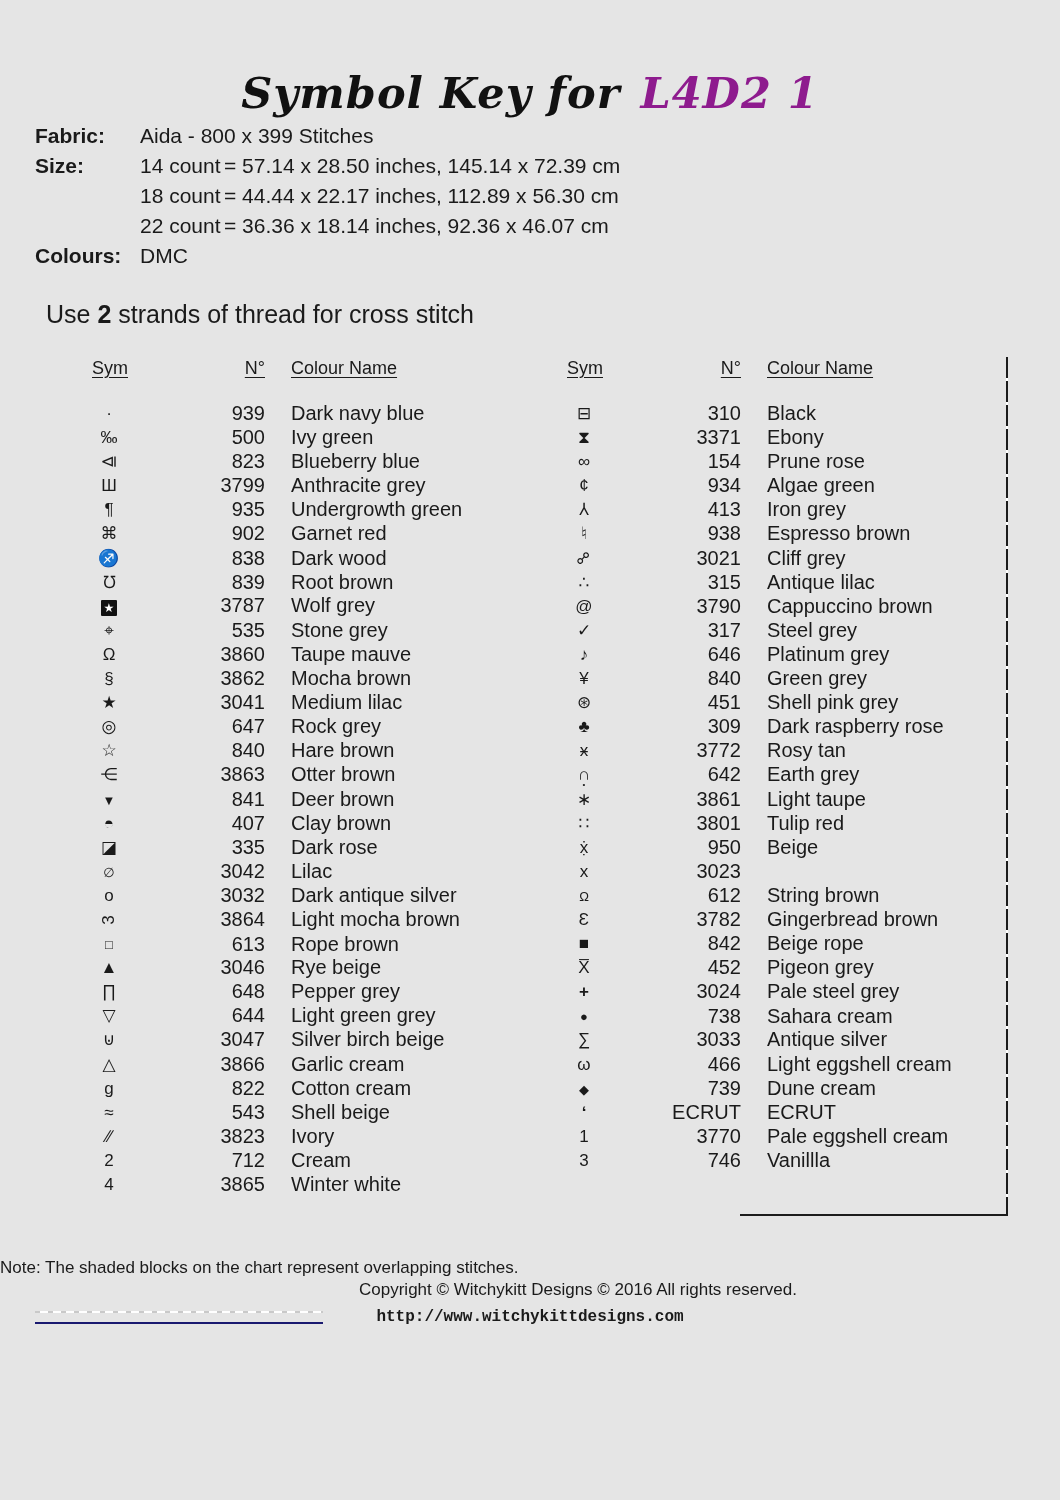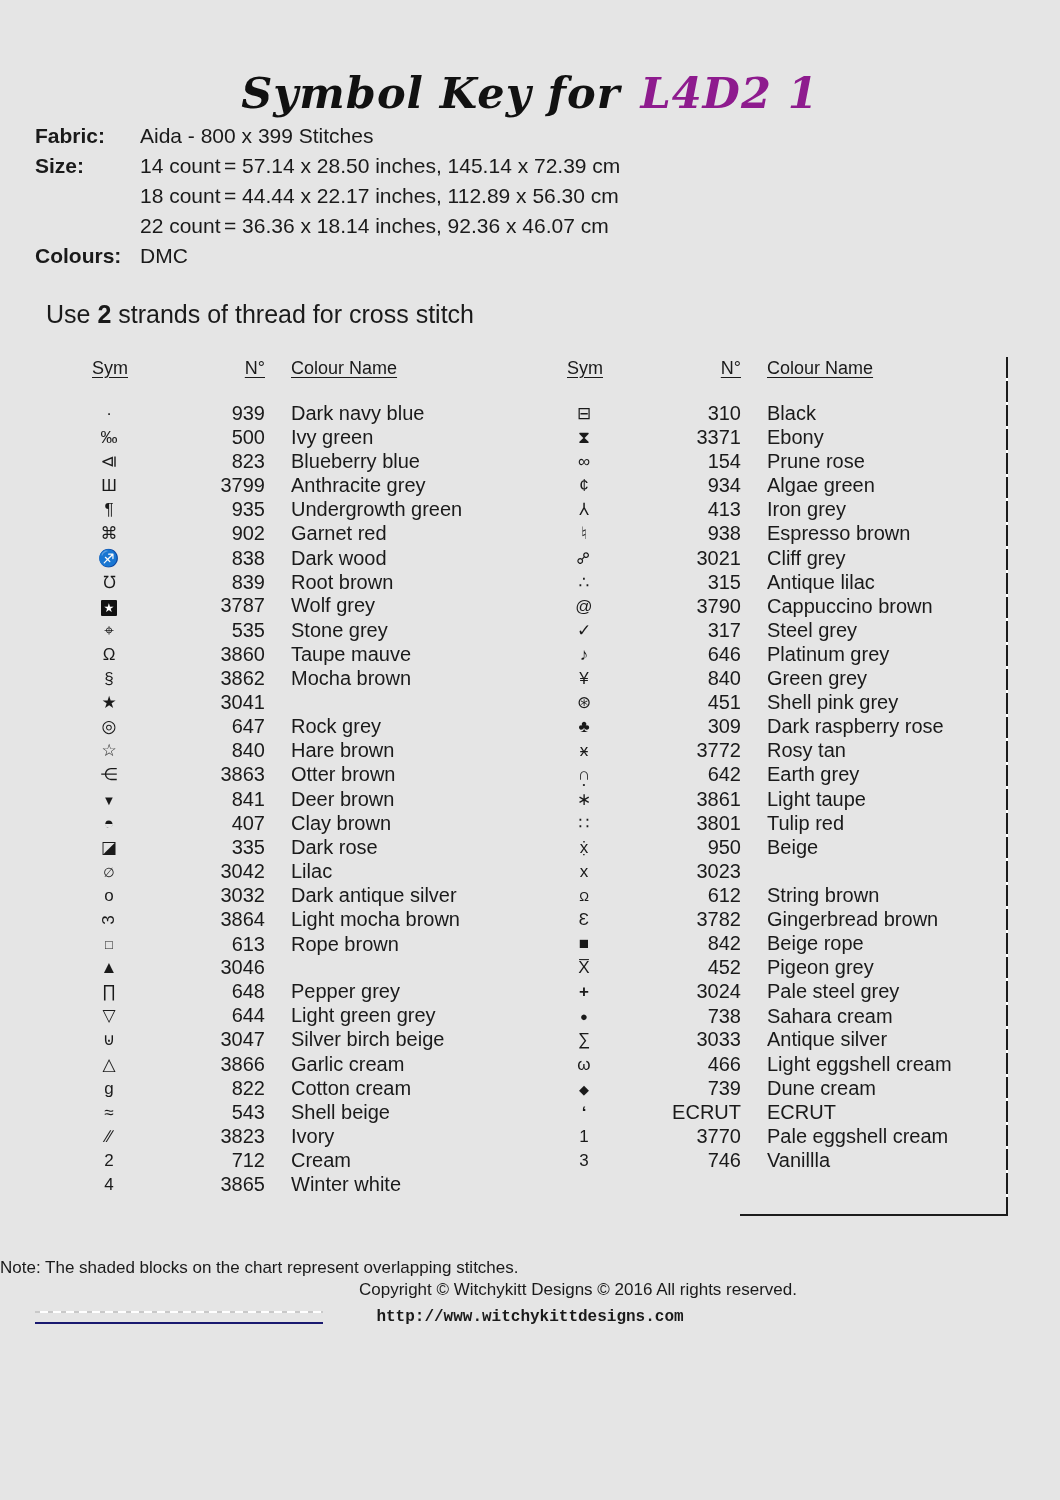--- a/index.html
+++ b/index.html
@@ -146,20 +146,21 @@
           <span class="c-name">Taupe mauve</span>
         </div>
         <div class="krow">
           <span class="c-sym"><span class="glyph">§</span></span>
           <span class="c-num">3862</span>
           <span class="c-name">Mocha brown</span>
         </div>
         <div class="krow">
           <span class="c-sym"><span class="glyph">★</span></span>
           <span class="c-num">3041</span>
+          <span class="c-name">Medium lilac</span>
         </div>
         <div class="krow">
           <span class="c-sym"><span class="glyph">◎</span></span>
           <span class="c-num">647</span>
           <span class="c-name">Rock grey</span>
         </div>
         <div class="krow">
           <span class="c-sym"><span class="glyph">☆</span></span>
           <span class="c-num">840</span>
           <span class="c-name">Hare brown</span>
@@ -200,20 +201,21 @@
           <span class="c-name">Light mocha brown</span>
         </div>
         <div class="krow sym-small">
           <span class="c-sym"><span class="glyph">□</span></span>
           <span class="c-num">613</span>
           <span class="c-name">Rope brown</span>
         </div>
         <div class="krow">
           <span class="c-sym"><span class="glyph">▲</span></span>
           <span class="c-num">3046</span>
+          <span class="c-name">Rye beige</span>
         </div>
         <div class="krow">
           <span class="c-sym"><span class="glyph">∏</span></span>
           <span class="c-num">648</span>
           <span class="c-name">Pepper grey</span>
         </div>
         <div class="krow">
           <span class="c-sym"><span class="glyph">▽</span></span>
           <span class="c-num">644</span>
           <span class="c-name">Light green grey</span>

